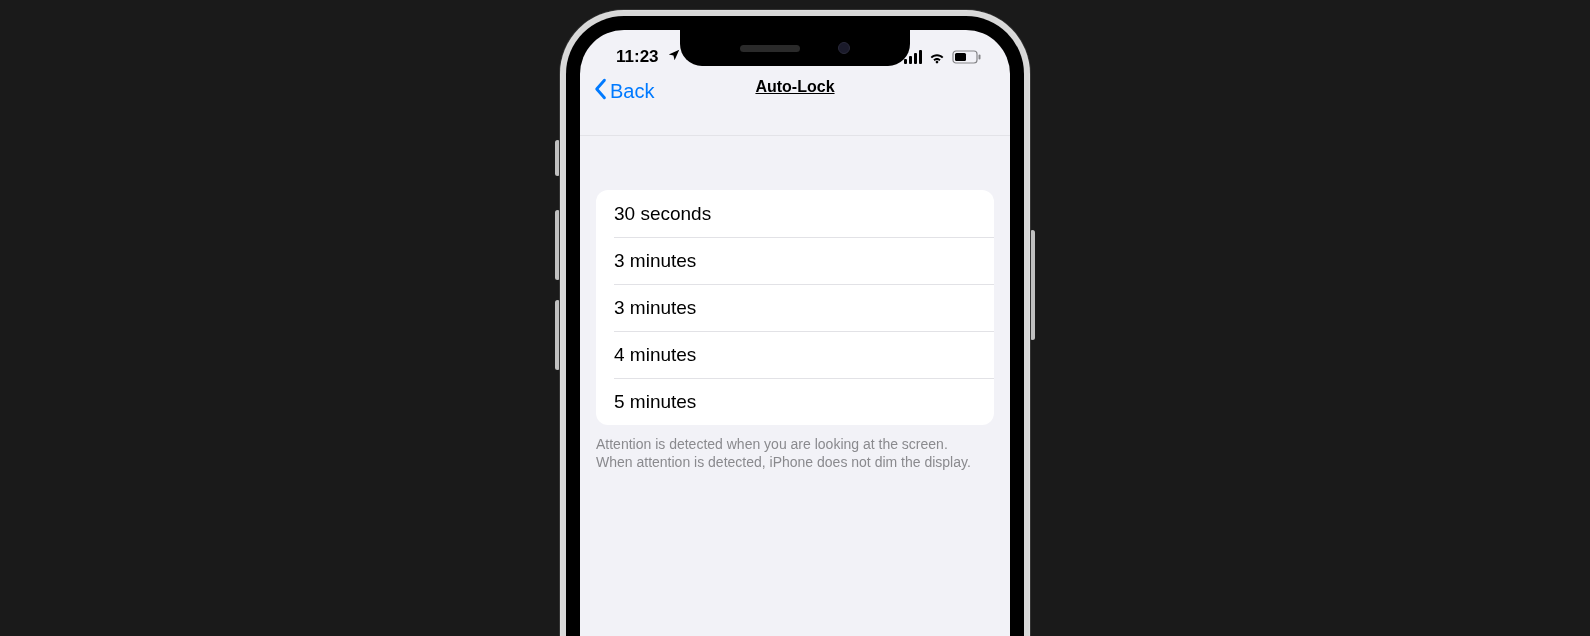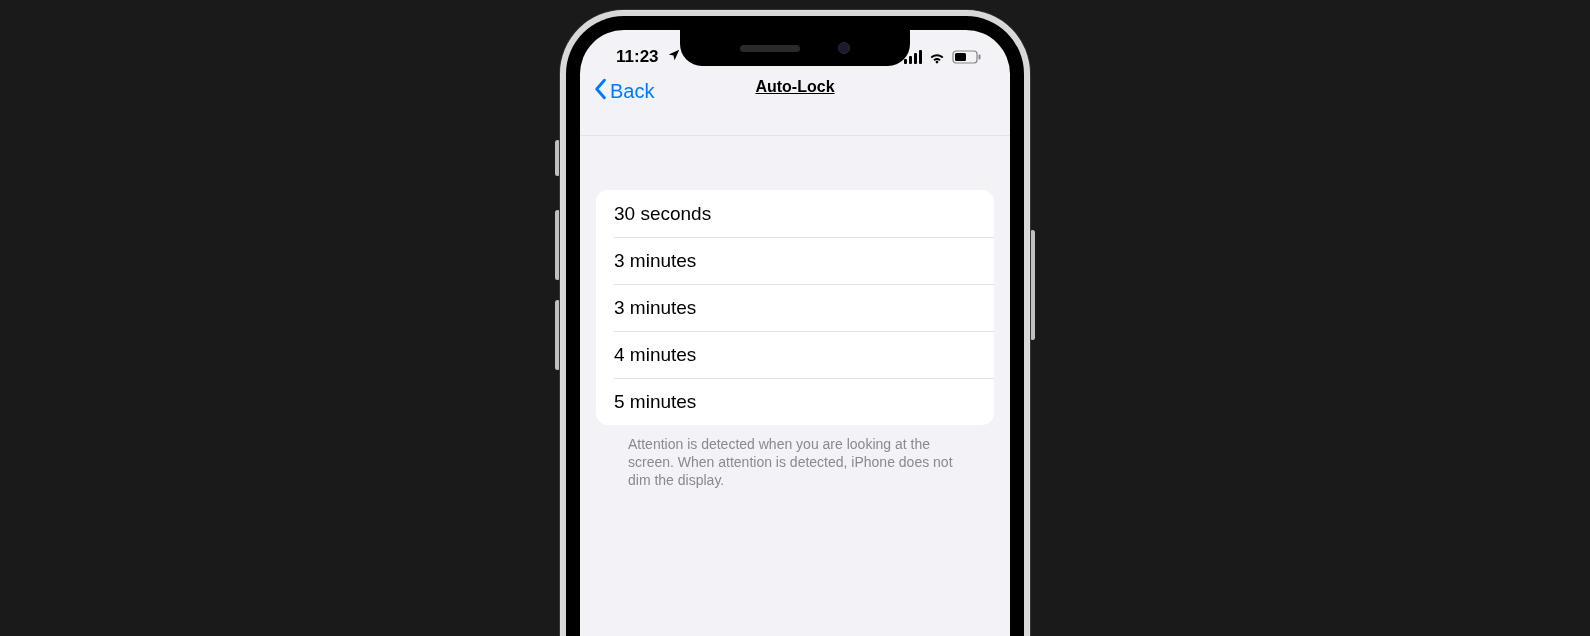--- a/index.html
+++ b/index.html
@@ -178,21 +178,21 @@
     content: "";
     position: absolute;
     top: 0; left: 18px; right: 0;
     height: 1px;
     background: #e2e2e6;
   }
   .checkmark {
     color: #2b5fc7;
   }
   .footer-text {
-    margin: 10px 32px 0 48px;
+    margin: 10px 32px 0 16px;
     font-size: 14px;
     line-height: 1.3;
     color: #8a8a8e;
   }
 </style>
 </head>
 <body>
 
 <div class="phone-wrap">
   <div class="side-btn left1"></div>

